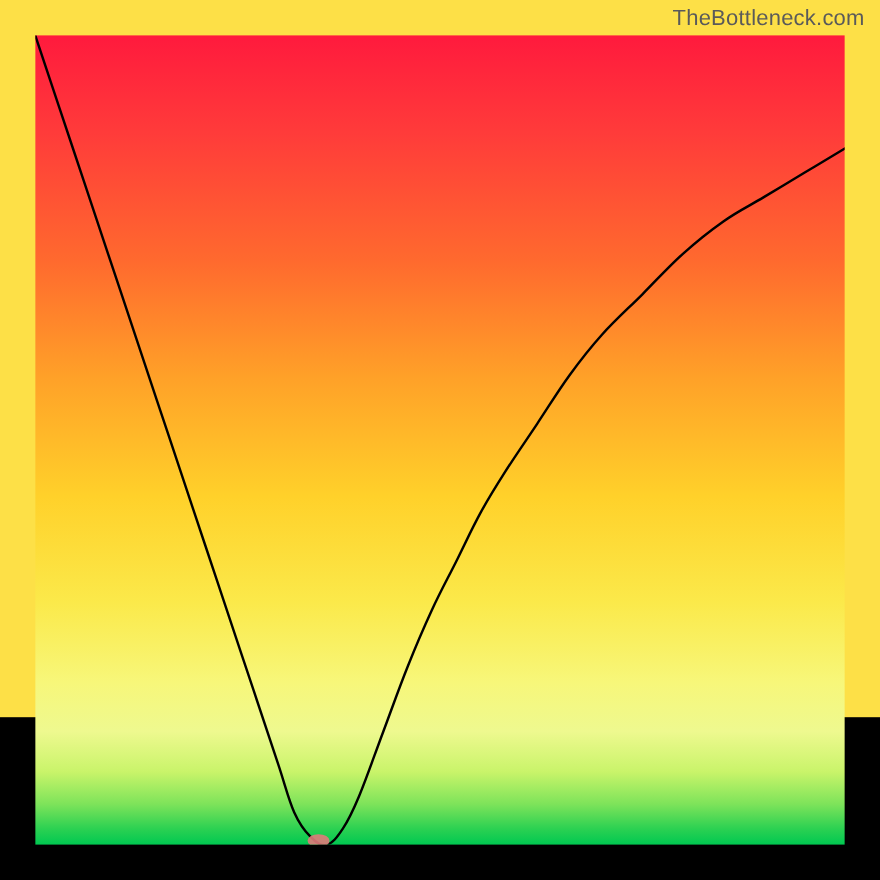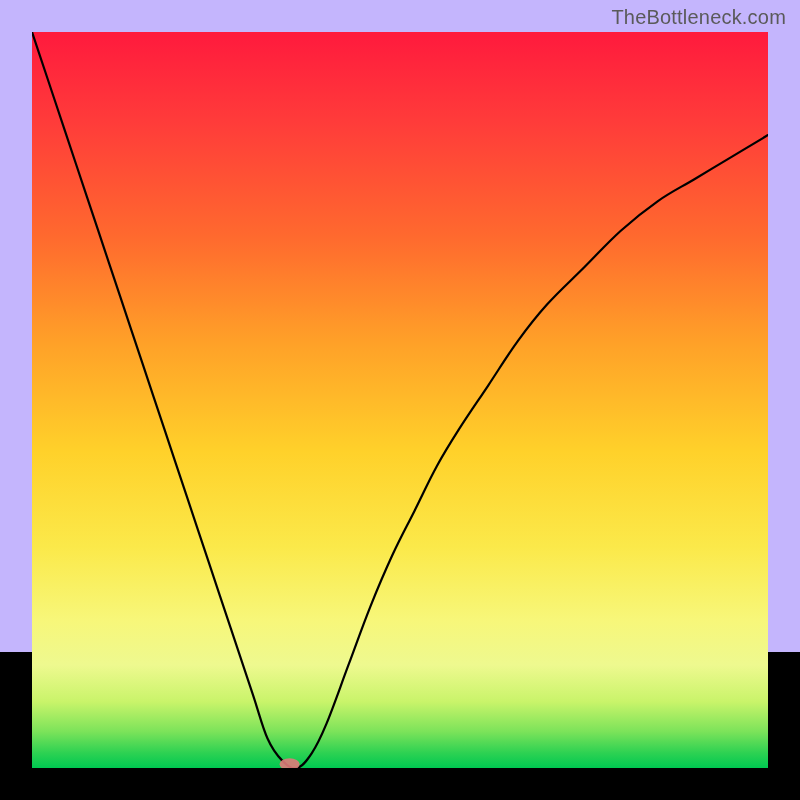--- a/index.html
+++ b/index.html
@@ -8,21 +8,21 @@
     width: 800px;
     height: 800px;
     background: #000;
     font-family: Arial, Helvetica, sans-serif;
     overflow: hidden;
   }
   .frame {
     position: relative;
     width: 800px;
     height: 652px;
-    background: #c4b5fd;
+    background: #fde047;
   }
   .plot-area {
     position: absolute;
     left: 32px;
     top: 32px;
     width: 736px;
     height: 736px;
     overflow: hidden;
   }
   .gradient-bg {

